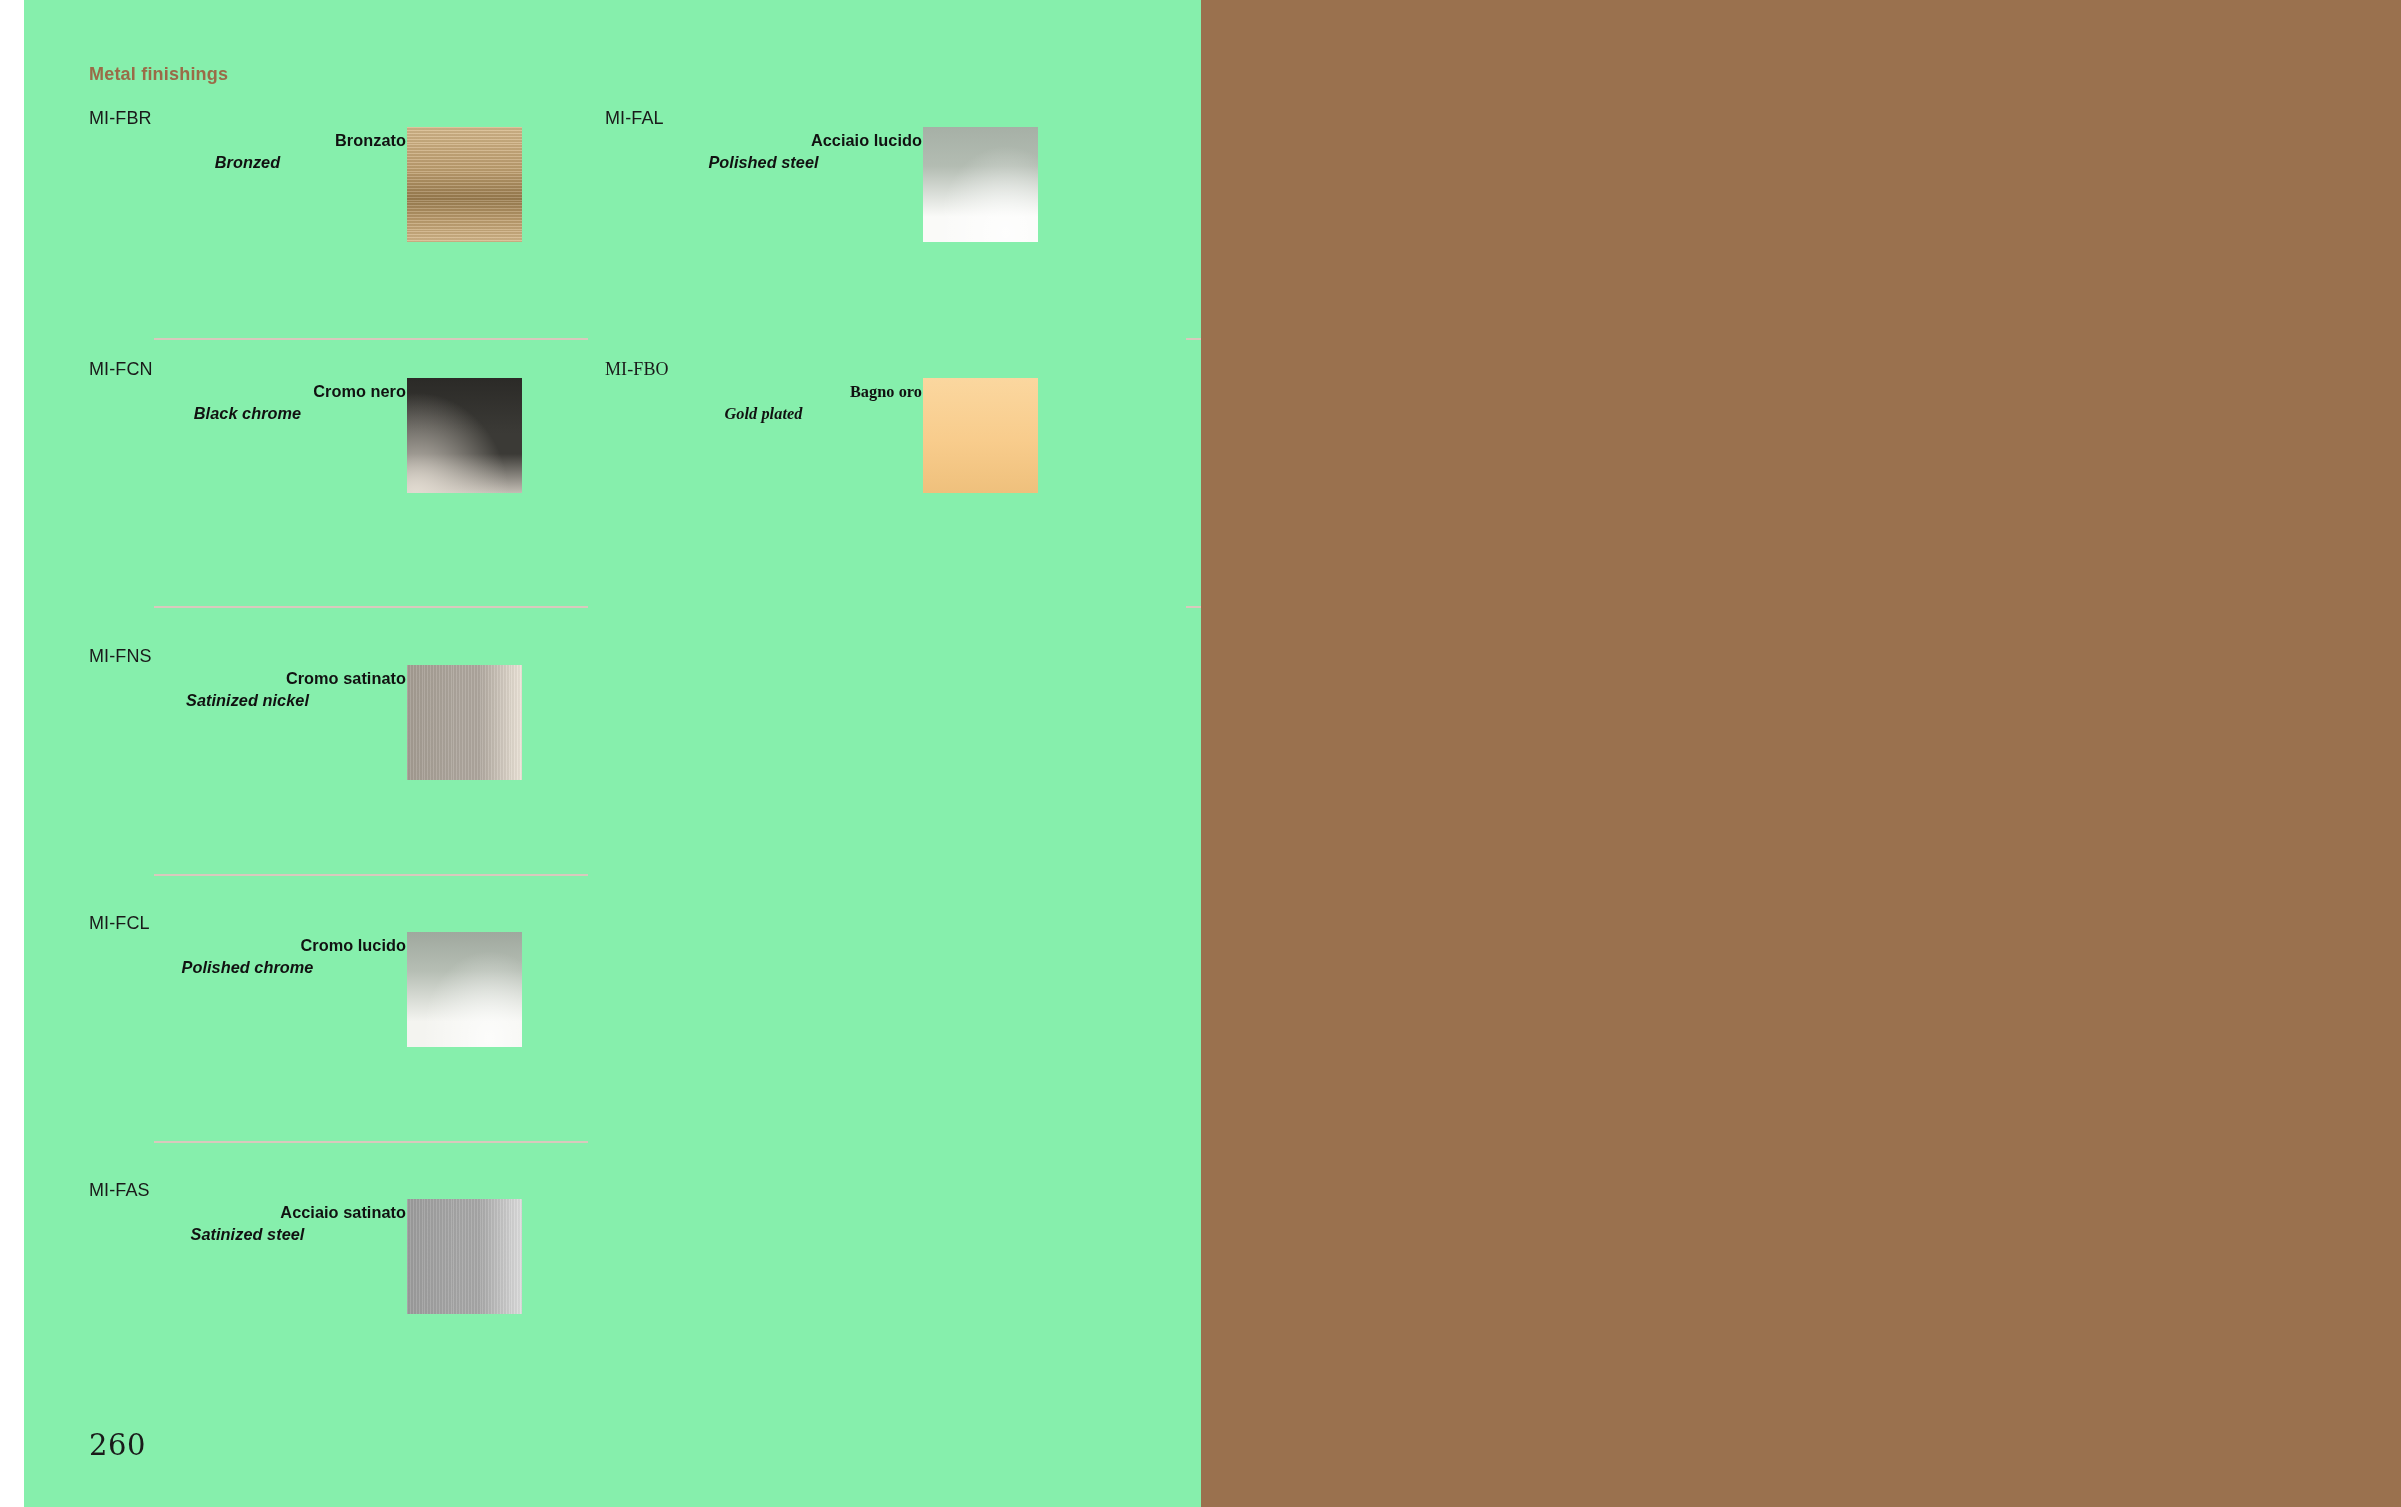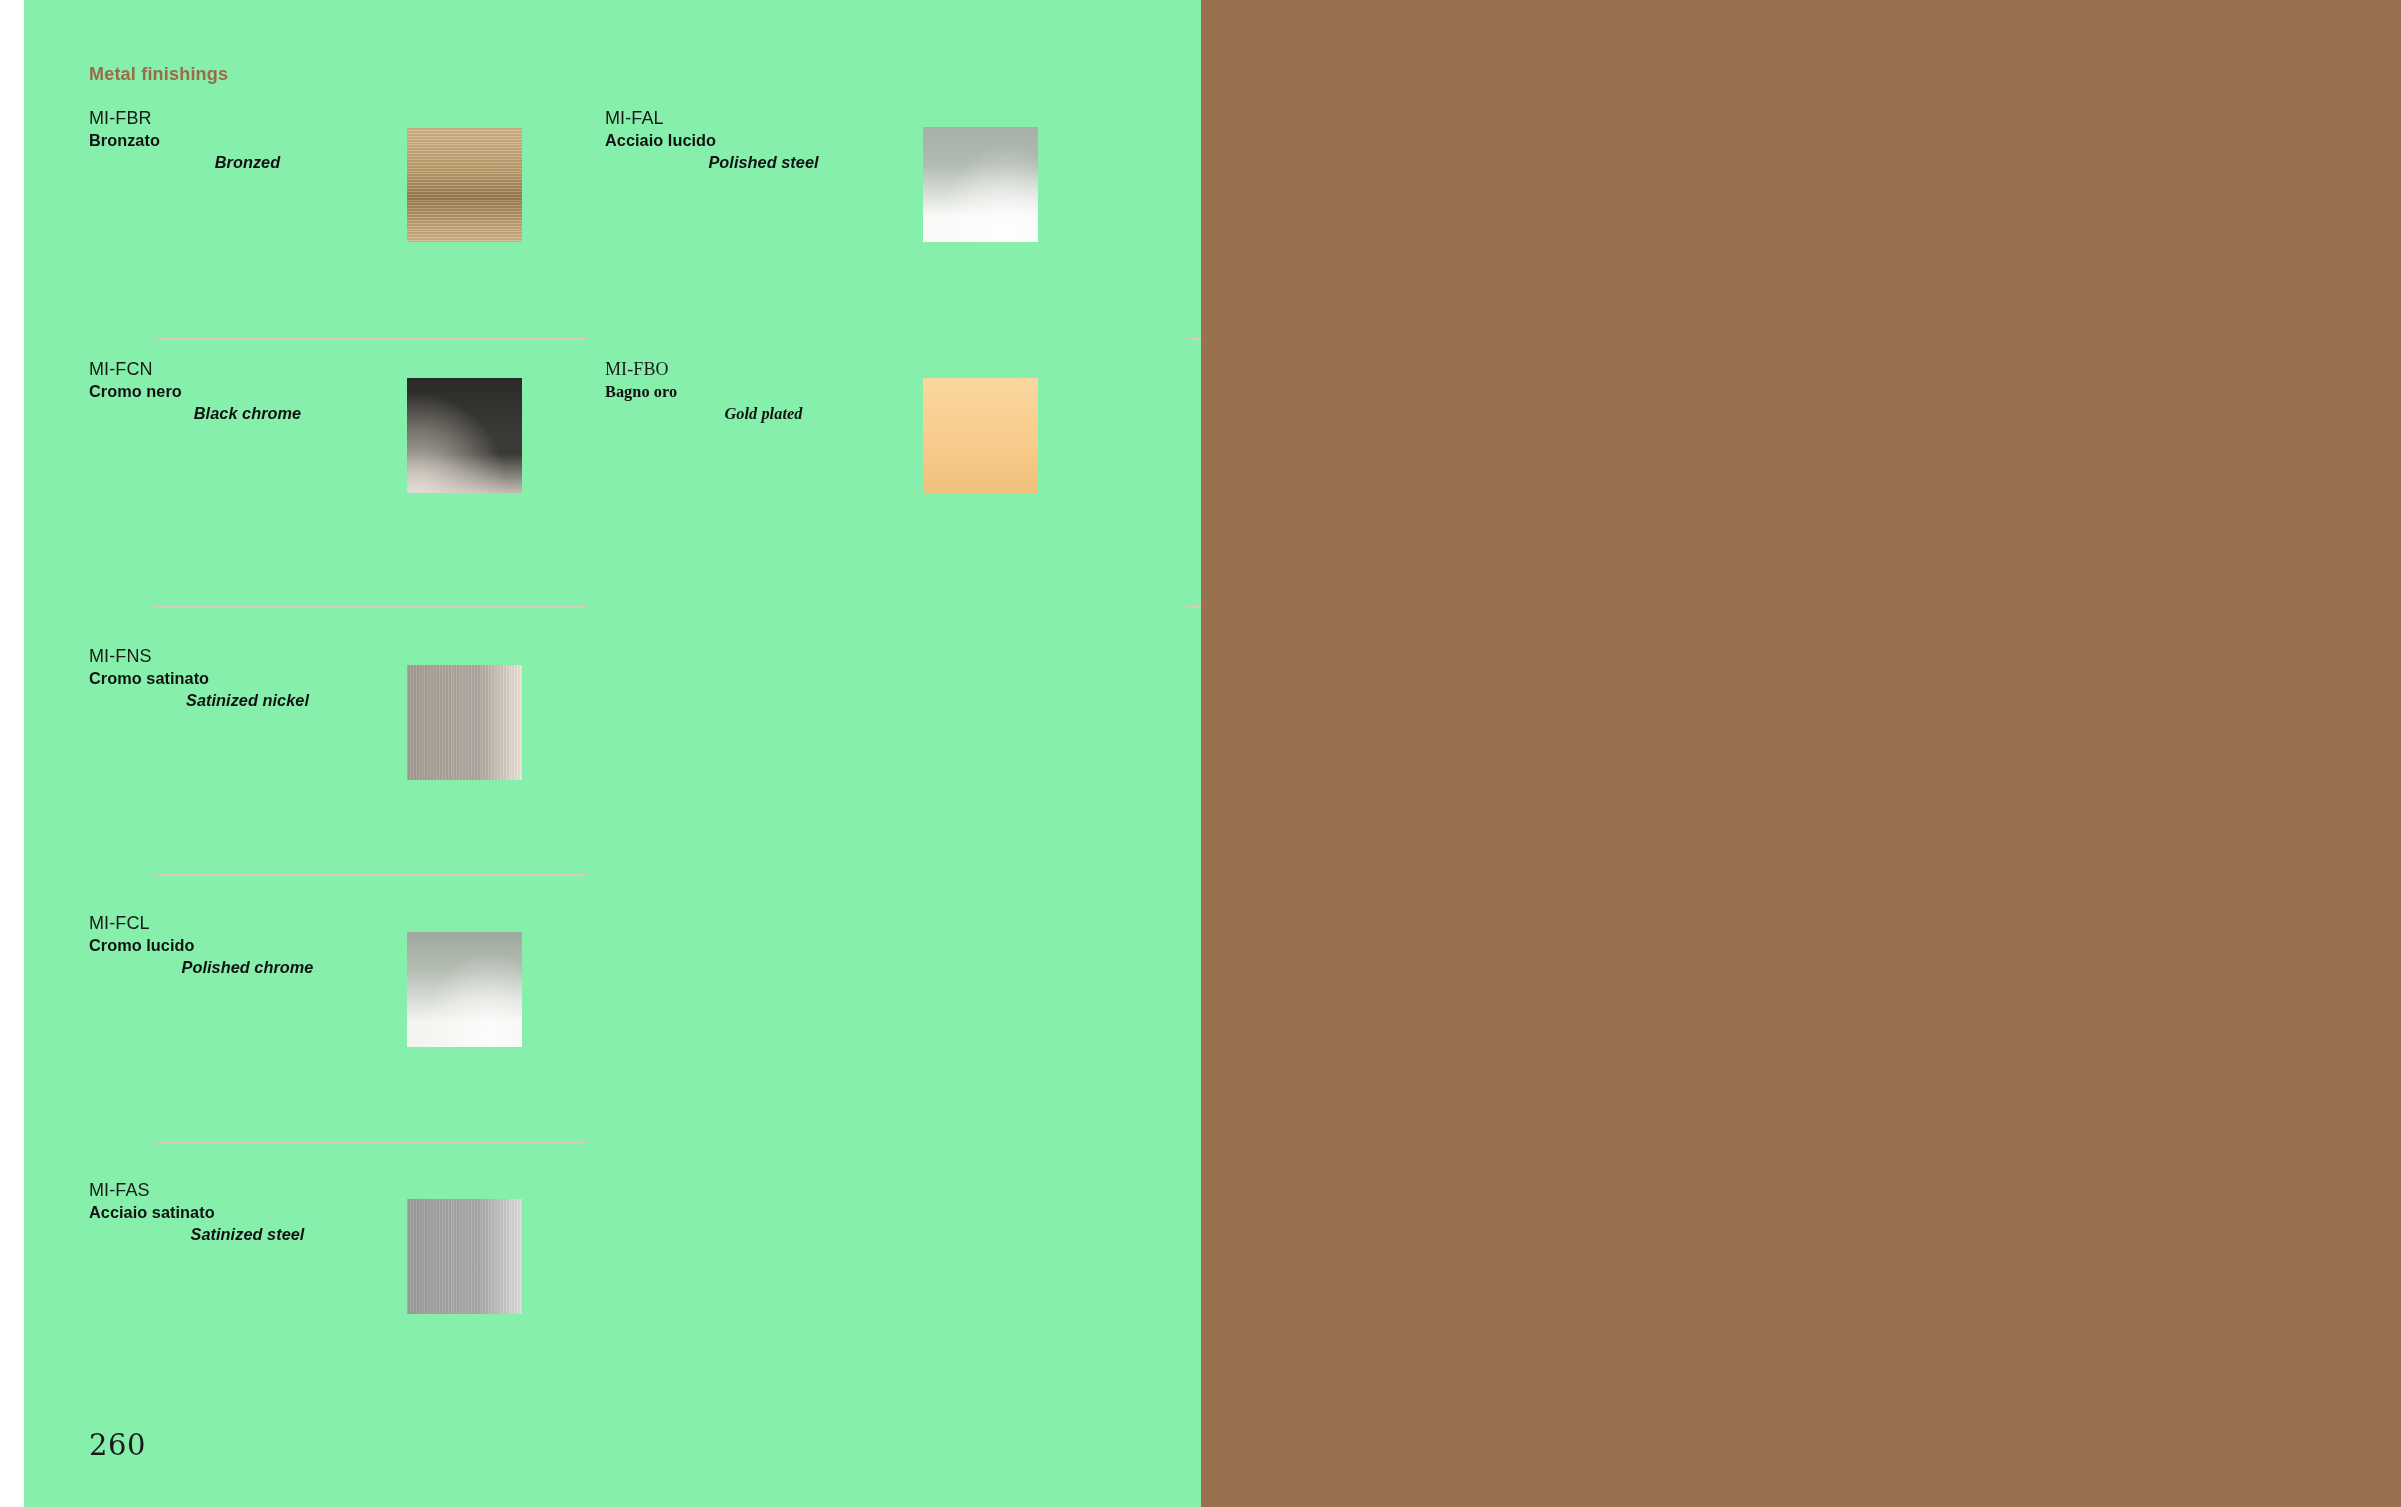--- a/index.html
+++ b/index.html
@@ -90,20 +90,21 @@
     color: #1a1a1a;
     line-height: 1.34;
     letter-spacing: 0.1px;
   }
   .entry-it {
     font-size: 16.3px;
     font-weight: bold;
     color: #111111;
     line-height: 1.34;
     letter-spacing: 0.05px;
+    text-align: right;
   }
   .entry-en {
     font-size: 16.3px;
     font-weight: bold;
     font-style: italic;
     color: #111111;
     line-height: 1.34;
     letter-spacing: 0.05px;
     text-align: center;
   }

